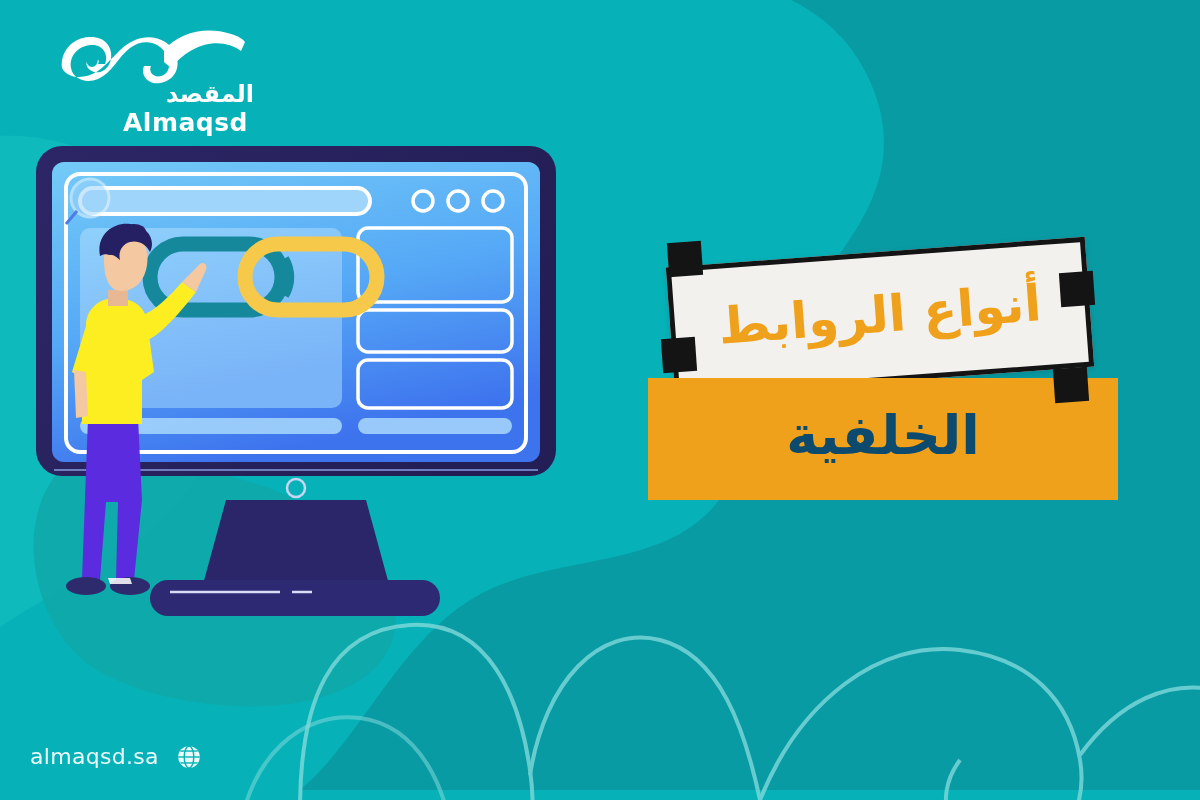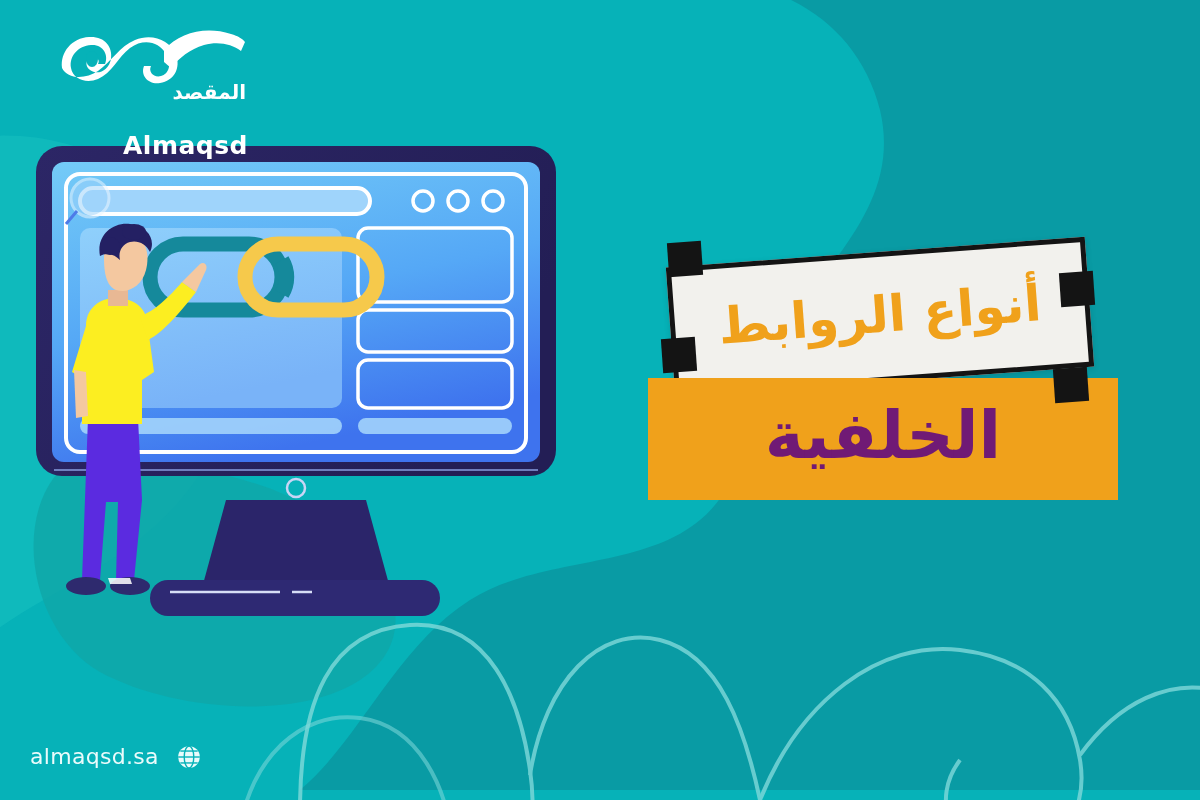--- a/index.html
+++ b/index.html
@@ -21,31 +21,30 @@
   .bg-layer { position:absolute; inset:0; width:1200px; height:800px; }
 
   
   .logo-block {
     position:absolute; left:36px; top:24px;
     width:230px; height:110px;
     z-index:30;
   }
   .logo-mark { position:absolute; left:20px; top:0; width:190px; height:62px; }
   .logo-ar {
-    position:absolute; right:20px; top:58px;
-    color:#ffffff; font-size:20px; font-weight:bold;
+    position:absolute; right:12px; top:58px;
+    color:#ffffff; font-size:24px; font-weight:bold;
     letter-spacing:0px; line-height:1;
     direction:rtl;
   }
   .logo-en {
     position:absolute; right:18px; top:86px;
     color:#ffffff; font-size:25px; font-weight:bold;
     letter-spacing:0.5px; line-height:1;
     direction:ltr;
-    margin-top:23px;
   }
 
   
   .illus { position:absolute; left:30px; top:140px; width:560px; height:500px; z-index:20; }
 
   
   .title-group {
     position:absolute; left:640px; top:230px;
     width:500px; height:290px; z-index:40;
   }
@@ -81,22 +80,22 @@
 
   .banner-orange {
     position:absolute;
     left:8px; top:148px;
     width:470px; height:122px;
     background:#F0A11B;
     display:flex; align-items:center; justify-content:center;
     z-index:2;
   }
   .banner-orange .txt {
-    color:#701a75;
-    font-size:66px;
+    color:#0c4a6e;
+    font-size:54px;
     font-weight:bold;
     direction:rtl;
     white-space:nowrap;
     line-height:1;
     padding-bottom:6px;
   }
 
   
   .footer {
     position:absolute; left:30px; bottom:30px;

